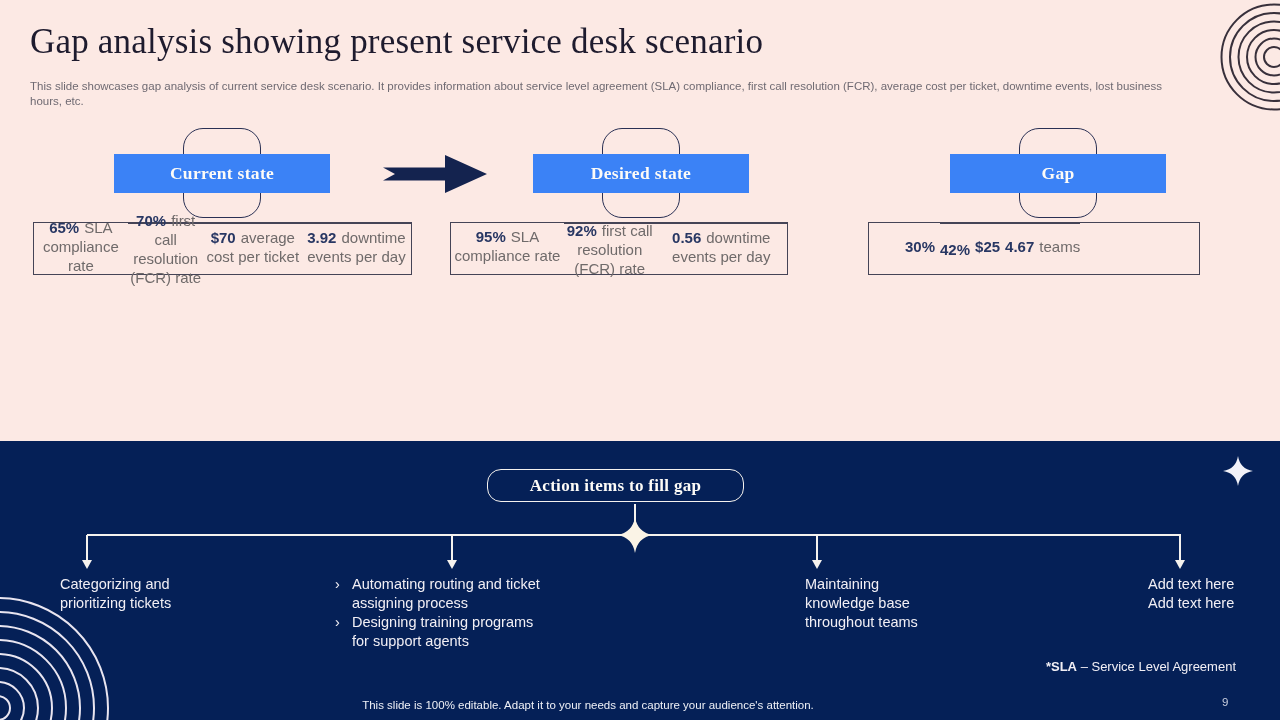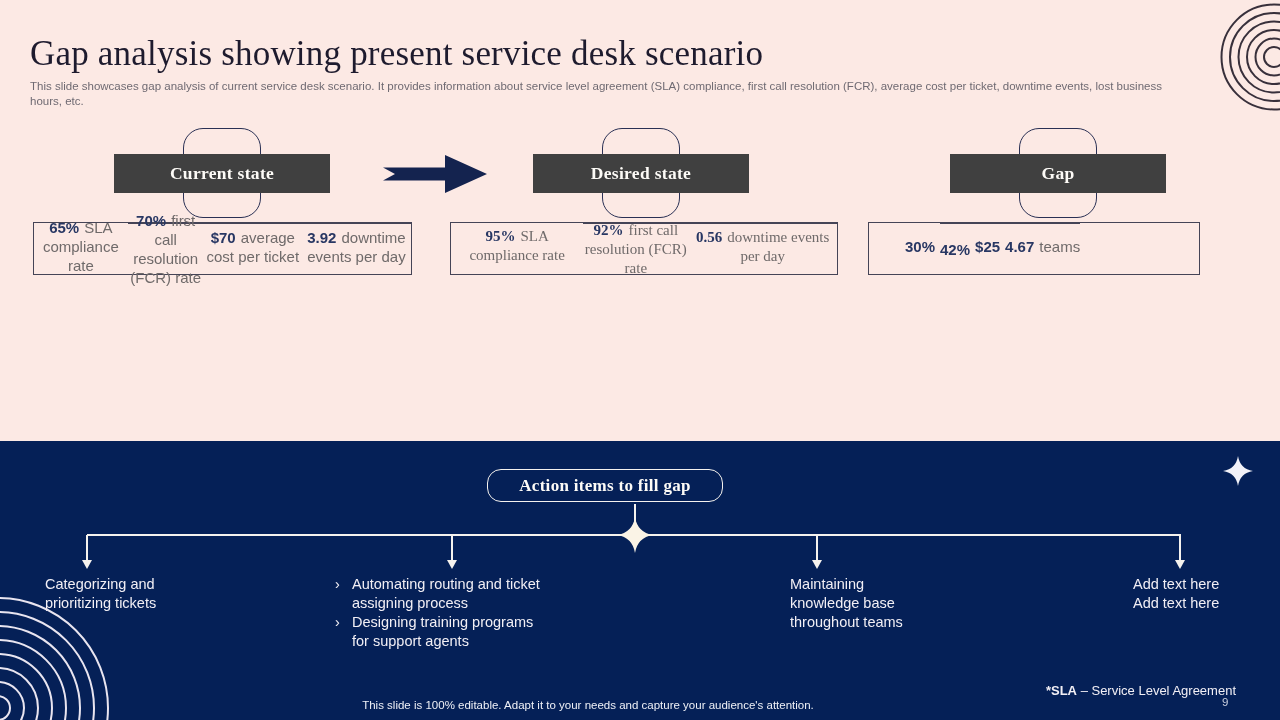--- a/index.html
+++ b/index.html
@@ -6,84 +6,84 @@
   html,body { width:1280px; height:720px; }
   body {
     position:relative;
     background:#fce9e4;
     font-family:"Liberation Sans", sans-serif;
     overflow:hidden;
   }
   .title {
     position:absolute; left:30px; top:22px; width:1000px;
     font-family:"Liberation Serif", serif;
-    font-size:35px; font-weight:400; color:#1e1b2e; letter-spacing:0.2px;margin-top:12px;
+    font-size:35px; font-weight:400; color:#1e1b2e; letter-spacing:0.2px;
   }
   .subtitle {
     position:absolute; left:30px; top:79px; width:1160px;
     font-size:11.5px; line-height:14.5px; color:#6f6a72;
   }
   .pill {
     position:absolute; top:128px; width:78px; height:90px;
     border:1.5px solid #2a3054; border-radius:20px;
   }
   .state-box {
     position:absolute; top:154px; width:216px; height:39px;
-    background:#404040; color:#fdfbf7;
+    background:#3b82f6; color:#fdfbf7;
     display:flex; align-items:center; justify-content:center;
     font-family:"Liberation Serif", serif; font-weight:700;
     font-size:17.5px; letter-spacing:0.3px;
   }
   .flow-arrow { position:absolute; left:383px; top:154px; }
   .gap-table {
     position:absolute; top:222px;
     border:1px solid #454456;
     display:flex; 
   }
   .t1 { left:33px;  width:379px; }
-  .t2 { left:450px; width:388px;font-family:Liberation Serif, serif; }
+  .t2 { left:450px; width:338px; }
   .t3 { left:868px; width:332px;padding-left:36px; }
   .trow { display:flex; align-items:center; justify-content:center; }
   .trow + .trow { border-top:1px solid #454456; }
   .rh1 { height:46px; } .rh2 { height:51px; } .rh3 { height:46px; } .rh4 { height:46px; }
   .cell { width:100%; text-align:center; font-size:15px; line-height:19px; }
   .cell-value { font-weight:700; color:#283763; }
   .cell-label { color:#6f6a6a; margin-left:5px; white-space:pre-line; }
   .dark-band {
     position:absolute; left:0; top:441px; width:1280px; height:279px;
     background:#052057;
   }
   .action-box {
-    position:absolute; left:487px; top:469px; width:236px; height:33px;
+    position:absolute; left:487px; top:469px; width:257px; height:33px;
     border:1.5px solid #f5f2ee; border-radius:14px;
     display:flex; align-items:center; justify-content:center;
     color:#fdfbf7; font-family:"Liberation Serif", serif;
     font-weight:700; font-size:17px; letter-spacing:0.3px;
   }
   .cline { position:absolute; background:#f5f2ee; }
   .stem   { left:634px; top:504px; width:1.5px; height:31px; }
   .hline  { left:87px; top:534px; width:1094px; height:1.5px; }
   .drop   { top:535px; width:1.5px; height:26px; }
   .d1 { left:86.25px; } .d2 { left:451.25px; } .d3 { left:816.25px; } .d4 { left:1179.25px; }
   .ahead {
     position:absolute; top:560px; width:0; height:0;
     border-left:5.5px solid transparent; border-right:5.5px solid transparent;
     border-top:9px solid #f5f2ee;
   }
   .a1 { left:81.5px; } .a2 { left:446.5px; } .a3 { left:811.5px; } .a4 { left:1174.5px; }
   .action-text {
     position:absolute; top:575px; color:#f2eff5;
-    font-size:14.5px; line-height:19px; white-space:pre-line;
+    font-size:14.5px; line-height:19px; white-space:pre-line;margin-left:15px;
   }
   .g1 { left:45px; } .g3 { left:790px; } .g4 { left:1133px; }
   .g2 { position:absolute; left:335px; top:575px; color:#f2eff5; font-size:14.5px; line-height:19px; }
   .bullet-row { display:flex; }
   .bullet-marker { width:17px; flex:0 0 17px; }
   .bullet-text { white-space:pre-line; }
-  .footnote { position:absolute; right:44px; top:659px; color:#f2eff5; font-size:13px;margin-top:24px; }
+  .footnote { position:absolute; right:44px; top:659px; color:#f2eff5; font-size:13px; }
   .footnote .fb { font-weight:700; }
   .footer-note {
     position:absolute; left:0; top:699px; width:1176px; text-align:center;
     color:#eef0f6; font-size:11.5px;
   }
   .page-num { position:absolute; left:1222px; top:696px; color:#c9cede; font-size:11.5px; }
   .circles-tr { position:absolute; right:0; top:0; }
   .circles-bl { position:absolute; left:0; top:585px; }
   .sparkle-junction { position:absolute; left:617px; top:517px; }
   .sparkle-right { position:absolute; left:1223px; top:456px; }

